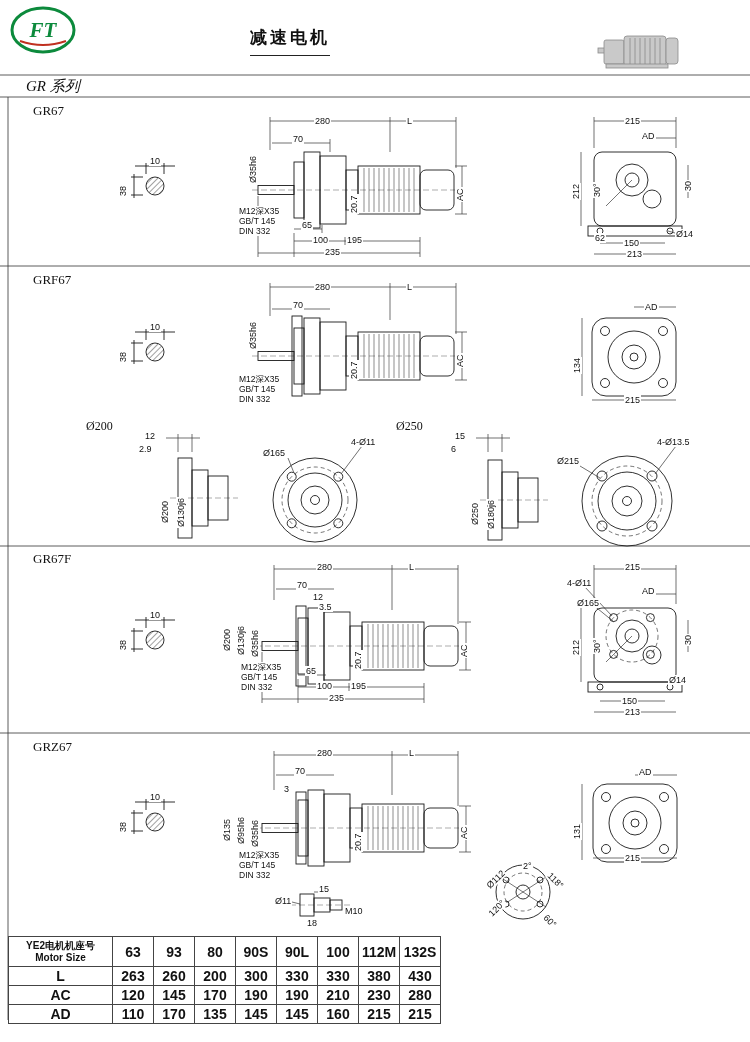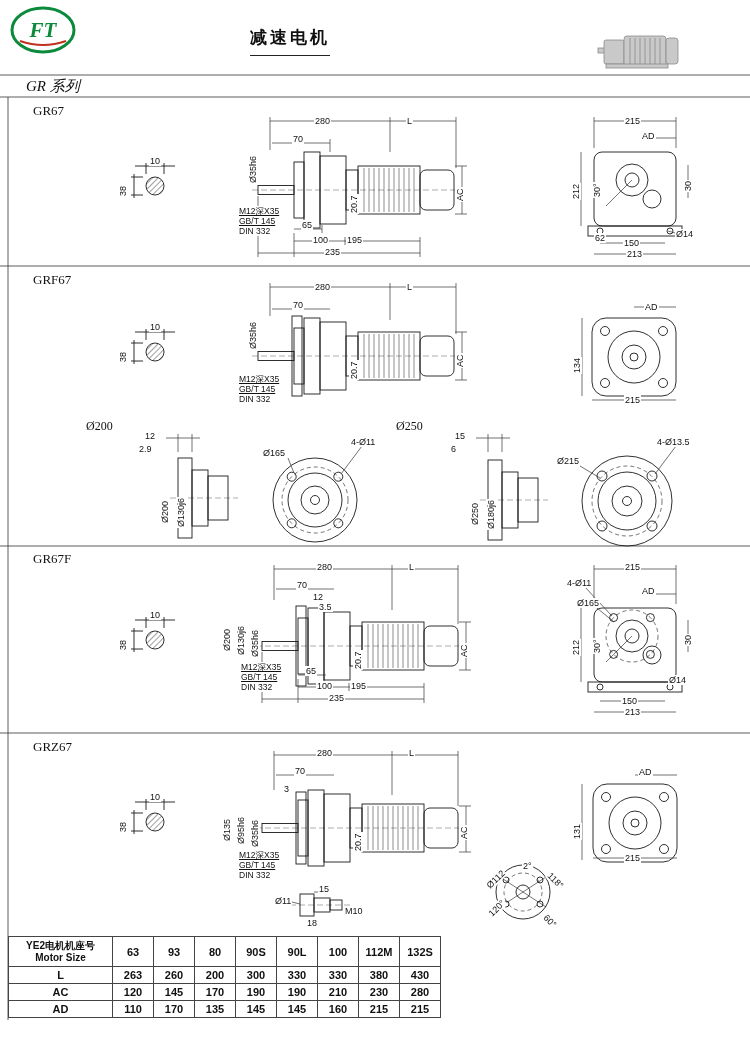--- a/index.html
+++ b/index.html
@@ -6,34 +6,34 @@
   body{background:#fff}
   .page{position:relative;width:750px;height:1042px;background:#fff;color:#111;
         font-family:"Liberation Sans",sans-serif;overflow:hidden}
   svg.lines{position:absolute;left:0;top:0;z-index:1}
   .d{position:absolute;z-index:3;font-size:9px;line-height:10px;background:#fff;
      padding:0 1px;white-space:nowrap}
   .v{transform-origin:0 0;transform:rotate(-90deg)}
   .r45{transform-origin:0 0;transform:rotate(45deg)}
   .rm45{transform-origin:0 0;transform:rotate(-45deg)}
   .note{font-size:8.5px}
-  .u{text-decoration:underline}
+  .u{}
   .sec-title{position:absolute;z-index:3;font:13px "Liberation Serif",serif}
   .fl-title{position:absolute;z-index:3;font:12px "Liberation Serif",serif}
   .series{position:absolute;left:26px;top:77px;z-index:3;
           font:italic 15px "Liberation Serif",serif}
   .brand{position:absolute;left:78px;top:10px;z-index:3;color:#0c8a3c;
          font:italic 700 30px "Liberation Serif",serif;letter-spacing:1px}
   .doc-title{position:absolute;left:250px;top:26px;z-index:3;
              font:bold 17px "Liberation Sans",sans-serif;letter-spacing:3px;
              border-bottom:1px solid #222;padding-bottom:6px}
   .logo{position:absolute;left:8px;top:4px;z-index:3}
   .spec{position:absolute;left:8px;top:936px;width:432px;z-index:3;background:#fff;
         border-collapse:collapse;table-layout:fixed}
-  .spec th,.spec td{border:1px solid #444;font-size:11px;text-align:center;
+  .spec th,.spec td{border:1px solid #444;font-size:14px;text-align:center;
         padding:1px 2px;font-weight:bold}
   .spec tr:first-child th{height:30px}
   .spec tr+tr th,.spec tr+tr td{height:17px}
   .spec .c0{font-size:10px;line-height:1.2;font-weight:bold}
 </style>
 </head>
 <body>
 
 <div class="page">
 

